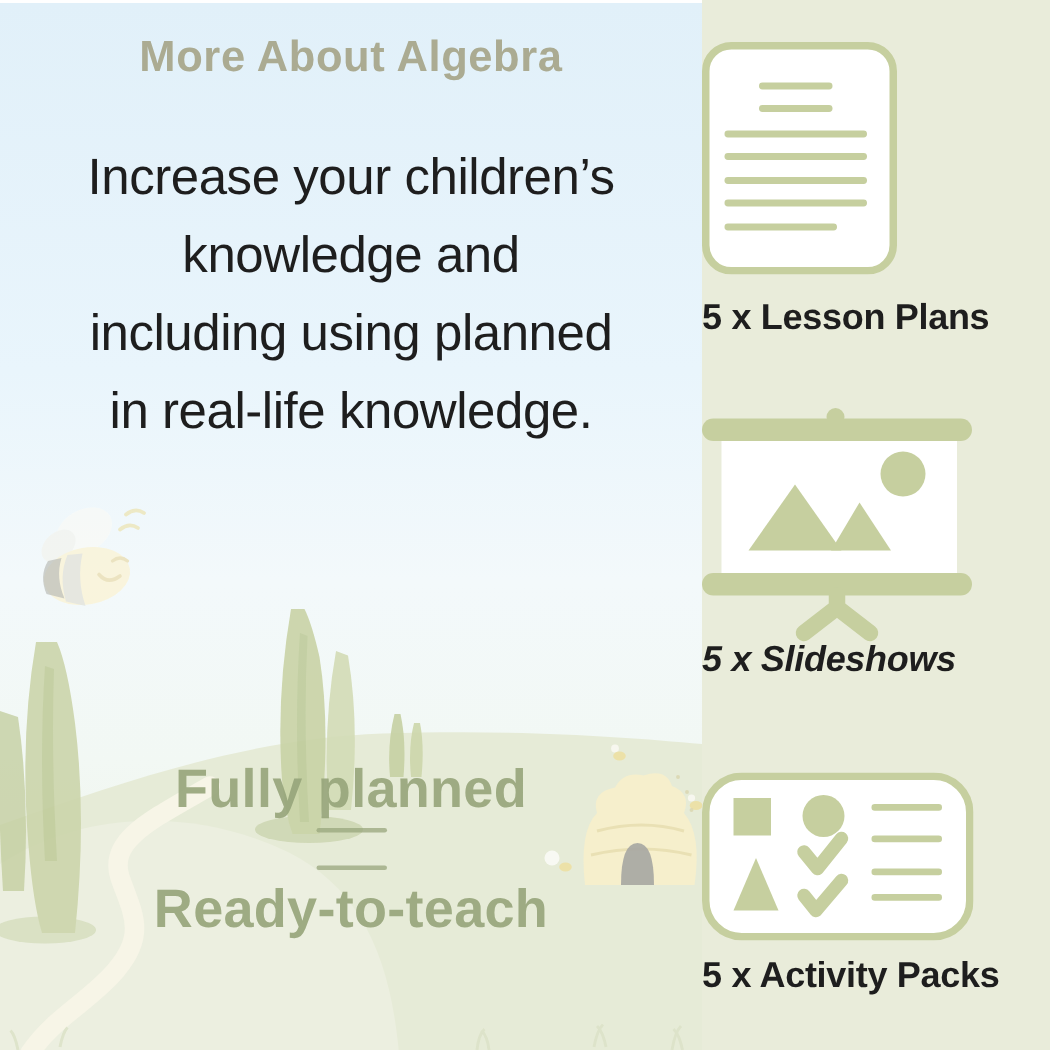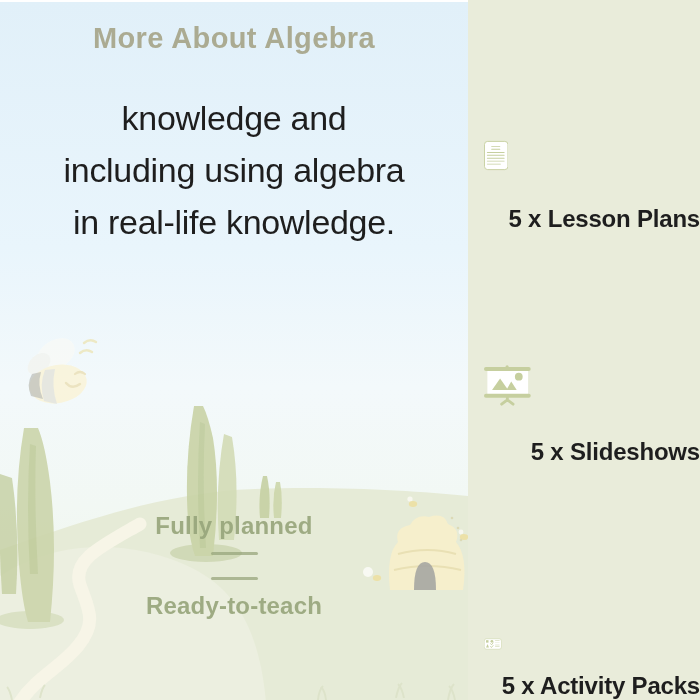--- a/index.html
+++ b/index.html
@@ -30,37 +30,37 @@
   }
   .description{
     position:absolute;top:90px;left:0;width:468px;text-align:center;
     font-size:34px;line-height:52px;color:var(--text-dark);letter-spacing:-.3px;
   }
   .features{
     position:absolute;top:509px;left:0;width:468px;
     display:flex;flex-direction:column;align-items:center;
   }
   .feature{
-    font-size:24px;font-weight:bold;line-height:30px;color:var(--feature-green);
+    font-size:36px;font-weight:bold;line-height:30px;color:var(--feature-green);
     opacity:.92;letter-spacing:.2px;
   }
   .feature-divider{
     width:47px;height:3px;border-radius:2px;background:var(--feature-green);
     opacity:.75;margin:11px 0;
   }
 
   
   .right-panel{
     position:absolute;left:468px;top:0;width:232px;height:700px;
     background:var(--panel-bg);
     display:flex;flex-direction:column;
   }
-  .resource-cell{display:flex;flex-direction:row;align-items:flex-end;padding-left:16px;}
+  .resource-cell{display:flex;flex-direction:column;align-items:flex-start;}
   .cell-1{height:233px;}
-  .cell-2{height:233px;}
+  .cell-2{height:233px;font-style:italic;}
   .cell-3{height:234px;}
   .cell-1 .res-icon{margin-top:28px;}
   .cell-1 .res-label{margin-top:15px;}
   .cell-2 .res-icon{margin-top:39px;}
   .cell-2 .res-label{margin-top:-6px;}
   .cell-3 .res-icon{margin-top:49px;}
   .cell-3 .res-label{margin-top:10px;}
   .res-label{
     font-size:24px;font-weight:bold;line-height:28px;color:var(--text-dark);
     white-space:nowrap;letter-spacing:-.2px;
@@ -142,22 +142,23 @@
         <path d="M48,51 Q54,58 62,52" stroke="#e8d79e" stroke-width="2.4" fill="none" stroke-linecap="round"></path>
         <path d="M57,42 Q62,38 67,42" stroke="#e8d79e" stroke-width="2.2" fill="none" stroke-linecap="round"></path>
         <path d="M66,11 Q72,6 78,10" stroke="#ead98e" stroke-width="2.5" fill="none" stroke-linecap="round" opacity=".8"></path>
         <path d="M62,21 Q68,16 74,20" stroke="#ead98e" stroke-width="2.5" fill="none" stroke-linecap="round" opacity=".8"></path>
       </g>
     </svg>
 
     <h1 class="page-title">More About Algebra</h1>
 
     <div class="description">
+      <div>Increase your children’s</div>
       <div>knowledge and</div>
-      <div>including using algebra</div>
+      <div>including using planned</div>
       <div>in real-life knowledge.</div>
     </div>
 
     <div class="features">
       <div class="feature">Fully planned</div>
       <div class="feature-divider"></div>
       <div class="feature-divider"></div>
       <div class="feature">Ready-to-teach</div>
     </div>
   </div>

